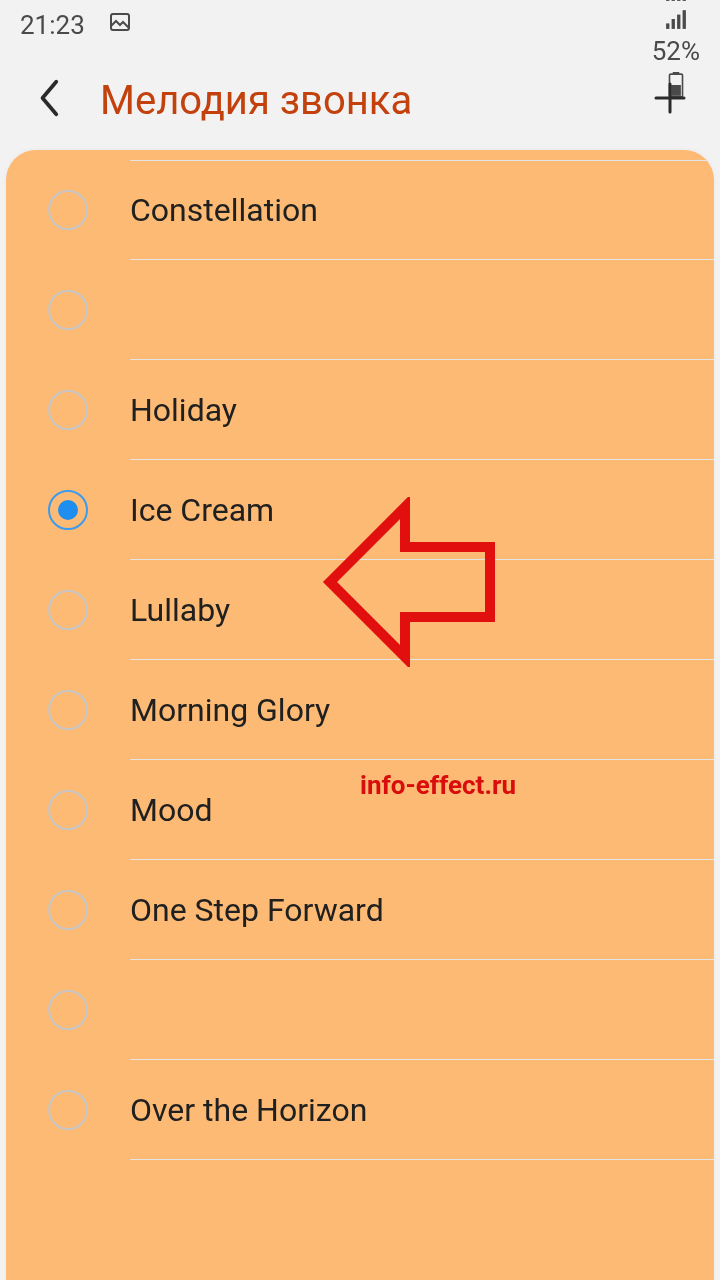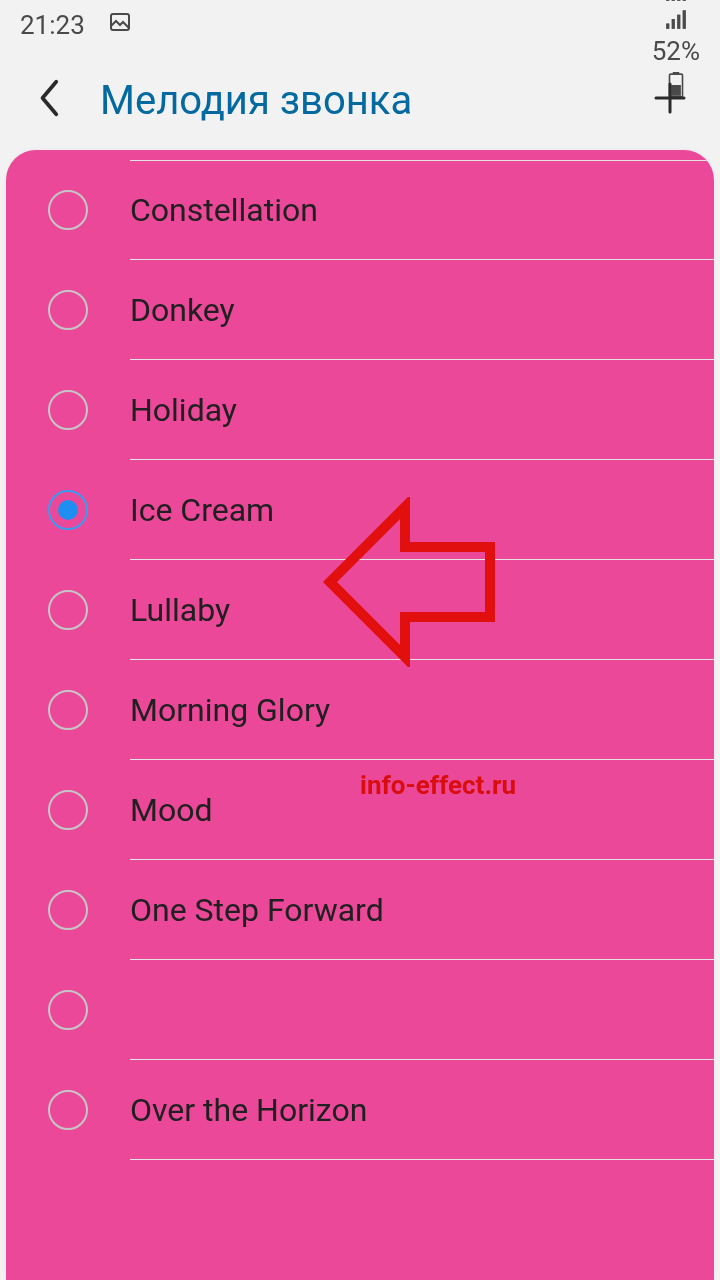--- a/index.html
+++ b/index.html
@@ -3,23 +3,23 @@
 <meta charset="utf-8">
 <style>
   * { box-sizing: border-box; margin: 0; padding: 0; }
   html, body { width: 720px; height: 1280px; font-family: -apple-system, Roboto, "Segoe UI", sans-serif; background: #f2f2f2; overflow: hidden; }
   .statusbar { height: 50px; display: flex; align-items: center; justify-content: space-between; padding: 0 20px; font-size: 26px; color: #4a4a4a; }
   .sb-left { display: flex; align-items: flex-end; gap: 23px; }
   .sb-right { display: flex; align-items: center; gap: 6px; flex-direction: column; }
   .sb-right svg { display: block; }
   .header { height: 100px; display: flex; align-items: center; padding: 0 28px; }
   .back-btn { width: 44px; height: 44px; display: flex; align-items: center; justify-content: center; }
-  .title { font-size: 40px; font-weight: 400; color: #0369a1; margin-left: 28px; flex: 1; }
+  .title { font-size: 40px; font-weight: 400; color: #c2410c; margin-left: 28px; flex: 1; }
   .add-btn { width: 44px; height: 44px; display: flex; align-items: center; justify-content: center; }
-  .card { background: #ec4899; border-radius: 30px 30px 0 0; margin: 0 6px; height: calc(1280px - 150px); overflow: hidden; padding-top: 10px; box-shadow: 0 -1px 4px rgba(0,0,0,0.04); }
+  .card { background: #fdba74; border-radius: 30px 30px 0 0; margin: 0 6px; height: calc(1280px - 150px); overflow: hidden; padding-top: 10px; box-shadow: 0 -1px 4px rgba(0,0,0,0.04); }
   .list { padding-left: 124px; }
   .row { position: relative; height: 100px; display: flex; align-items: center; border-bottom: 1px solid #e4e4e4; }
   .row:first-child { border-top: 1px solid #e4e4e4; }
   .radio { position: absolute; left: -82px; top: 50%; transform: translateY(-50%); width: 40px; height: 40px; border-radius: 50%; border: 2px solid #c6c6c6; display: flex; align-items: center; justify-content: center; }
   .radio.selected { border-color: #3a9cf0; }
   .radio.selected::after { content: ""; width: 20px; height: 20px; border-radius: 50%; background: #1f8ef1; }
   .label { font-size: 32px; color: #202020; }
   .arrow-annotation { position: absolute; left: 320px; top: 497px; pointer-events: none; }
   .watermark { position: absolute; left: 360px; top: 770px; font-size: 26px; font-weight: 700; color: #d90d0d; }
 </style>
@@ -88,21 +88,20 @@
 </div>
 
 <div class="card">
   <div class="list">
     <div class="row">
       <div class="radio"></div>
       <span class="label">Constellation</span>
     </div>
     <div class="row">
       <div class="radio"></div>
-      <span class="label">Donkey</span>
     </div>
     <div class="row">
       <div class="radio"></div>
       <span class="label">Holiday</span>
     </div>
     <div class="row">
       <div class="radio selected"></div>
       <span class="label">Ice Cream</span>
     </div>
     <div class="row">

